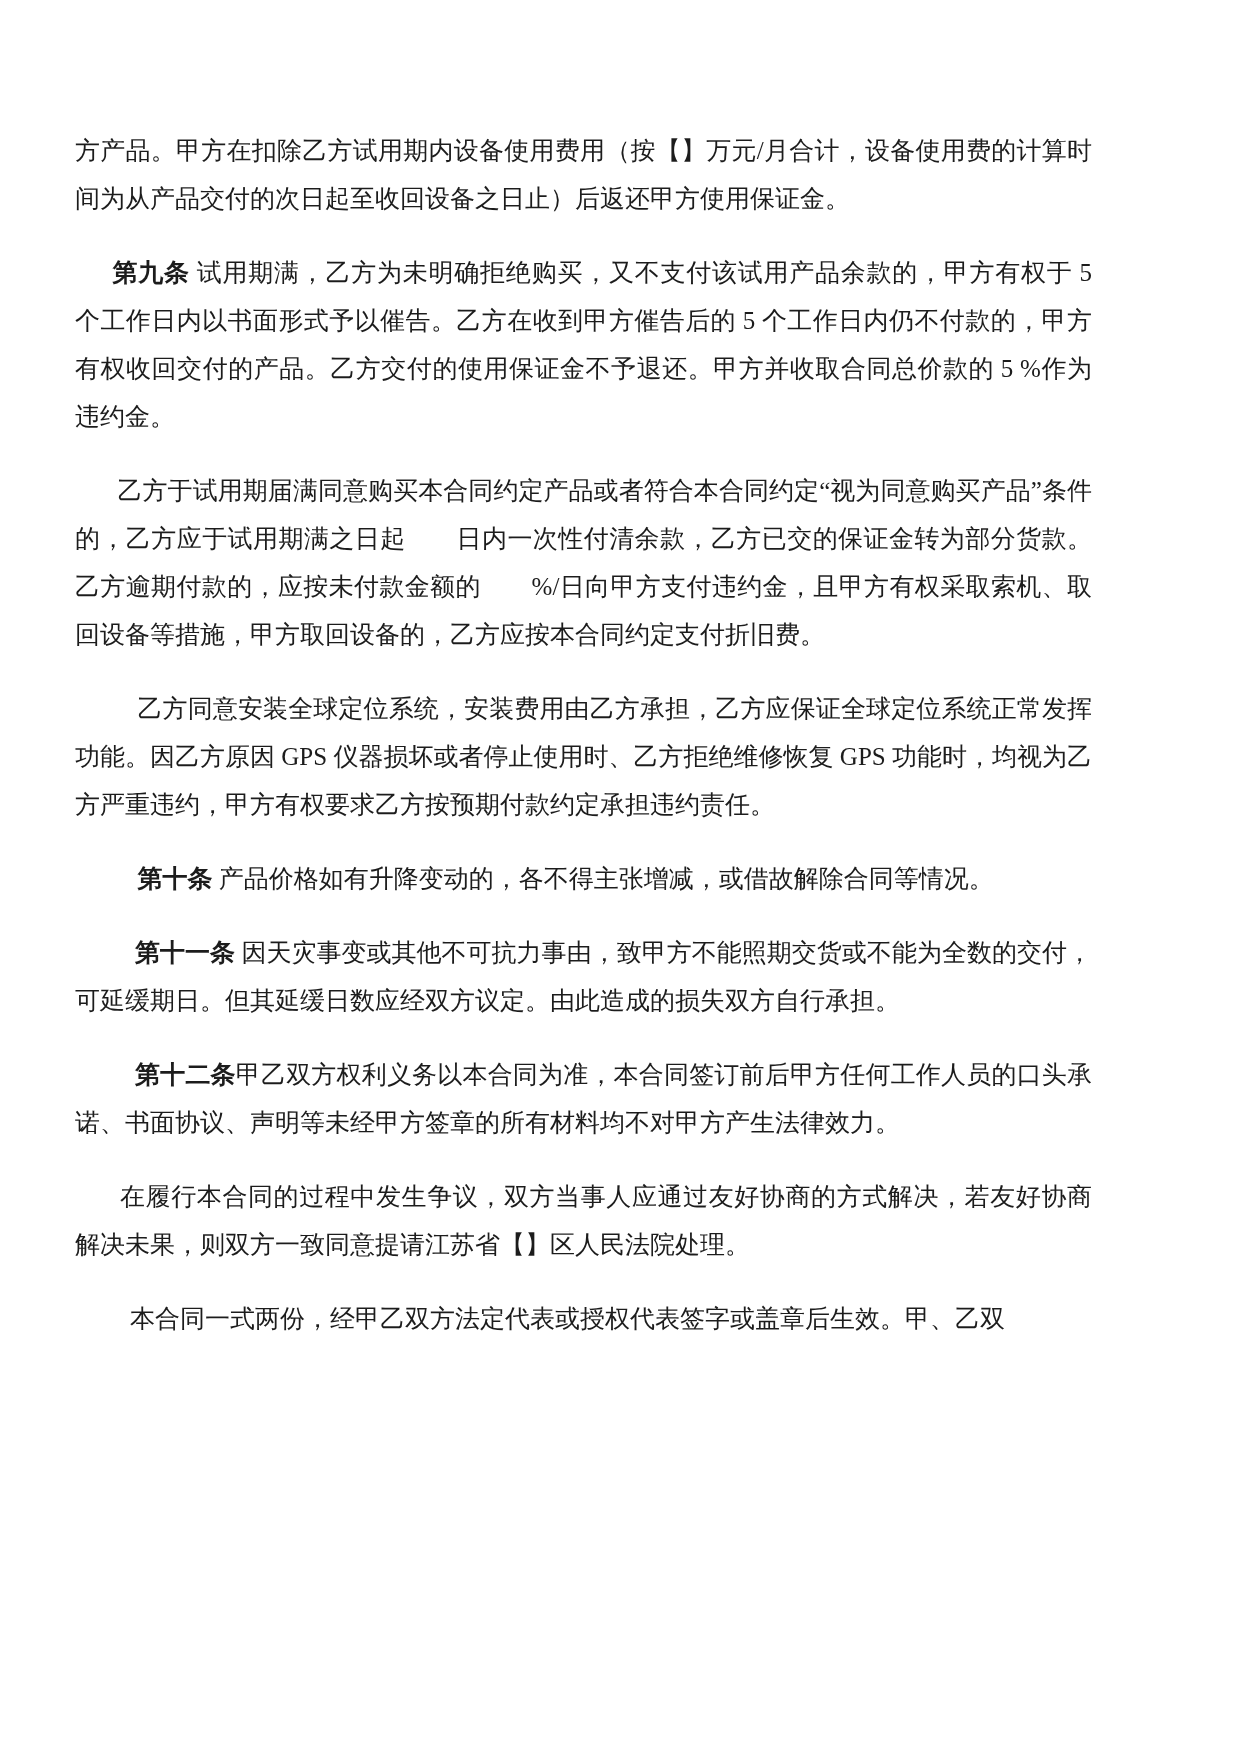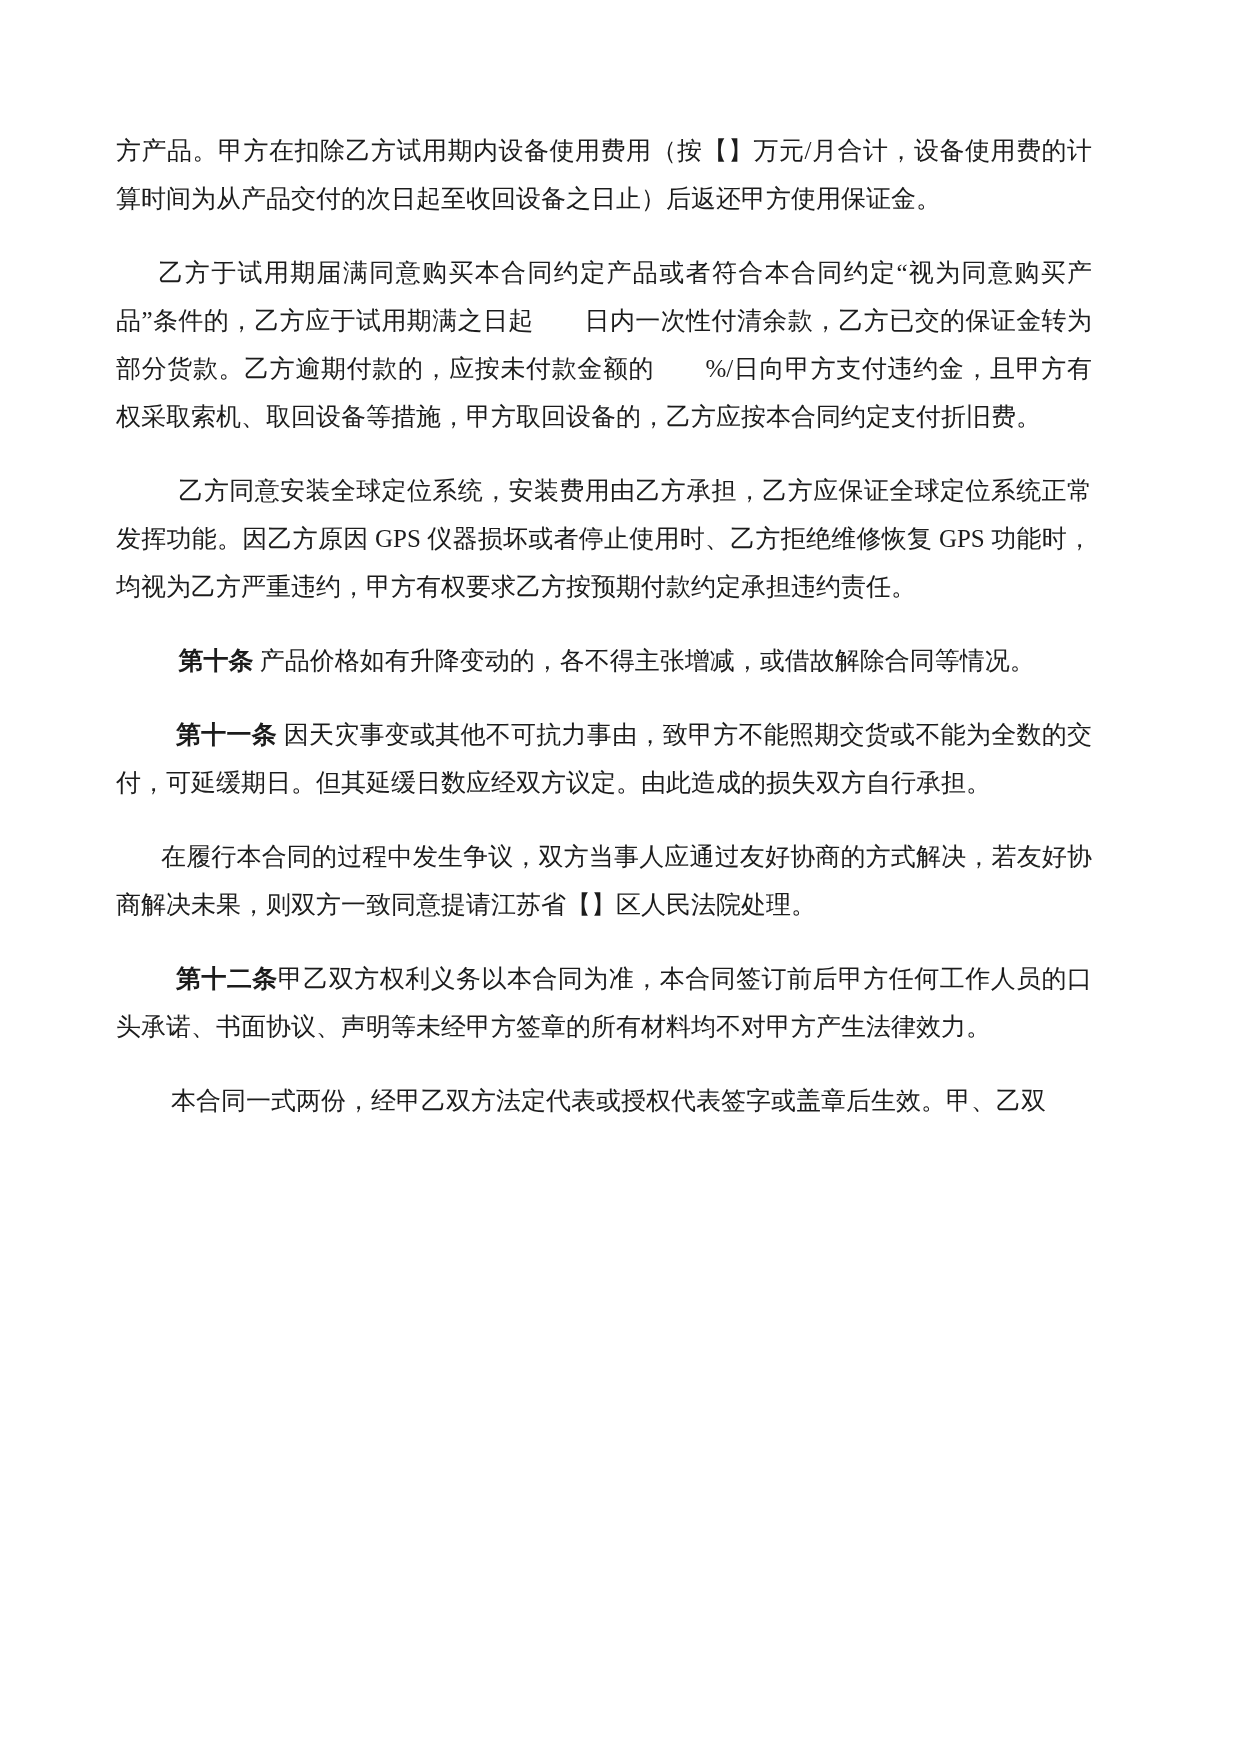--- a/index.html
+++ b/index.html
@@ -6,21 +6,21 @@
     margin: 0;
     padding: 0;
     background: #ffffff;
   }
   .page {
     position: relative;
     width: 1240px;
     height: 1449px;
     box-sizing: border-box;
     background: #ffffff;
-    padding: 127px 148px 0 116px;
+    padding: 127px 148px 0 75px;
     overflow: hidden;
     font-family: "Liberation Serif", "DejaVu Serif", serif;
     font-size: 25px;
     line-height: 48px;
     color: #1c1c1c;
     text-align: justify;
   }
   .page p.clause {
     margin: 0 0 26px 0;
     word-break: break-all;
@@ -28,21 +28,22 @@
   .clause-label {
     font-weight: bold;
   }
 </style>
 </head>
 <body>
 
 <main class="page">
   <section id="paragraphs">
       <p class="clause" style="text-indent: 0em;"><span>方产品。甲方在扣除乙方试用期内设备使用费用（按【】万元/月合计，设备使用费的计算时间为从产品交付的次日起至收回设备之日止）后返还甲方使用保证金。</span></p>
+      <p class="clause" style="text-indent: 1.5em;"><span class="clause-label">第九条</span> <span>试用期满，乙方为未明确拒绝购买，又不支付该试用产品余款的，甲方有权于 5 个工作日内以书面形式予以催告。乙方在收到甲方催告后的 5 个工作日内仍不付款的，甲方有权收回交付的产品。乙方交付的使用保证金不予退还。甲方并收取合同总价款的 5 %作为违约金。</span></p>
       <p class="clause" style="text-indent: 1.7em;"><span>乙方于试用期届满同意购买本合同约定产品或者符合本合同约定“视为同意购买产品”条件的，乙方应于试用期满之日起　　日内一次性付清余款，乙方已交的保证金转为部分货款。乙方逾期付款的，应按未付款金额的　　%/日向甲方支付违约金，且甲方有权采取索机、取回设备等措施，甲方取回设备的，乙方应按本合同约定支付折旧费。</span></p>
       <p class="clause" style="text-indent: 2.5em;"><span>乙方同意安装全球定位系统，安装费用由乙方承担，乙方应保证全球定位系统正常发挥功能。因乙方原因 GPS 仪器损坏或者停止使用时、乙方拒绝维修恢复 GPS 功能时，均视为乙方严重违约，甲方有权要求乙方按预期付款约定承担违约责任。</span></p>
       <p class="clause" style="text-indent: 2.5em;"><span class="clause-label">第十条</span> <span>产品价格如有升降变动的，各不得主张增减，或借故解除合同等情况。</span></p>
       <p class="clause" style="text-indent: 2.4em;"><span class="clause-label">第十一条</span> <span>因天灾事变或其他不可抗力事由，致甲方不能照期交货或不能为全数的交付，可延缓期日。但其延缓日数应经双方议定。由此造成的损失双方自行承担。</span></p>
+      <p class="clause" style="text-indent: 2.4em;"><span class="clause-label">第十二条</span><span>甲乙双方权利义务以本合同为准，本合同签订前后甲方任何工作人员的口头承诺、书面协议、声明等未经甲方签章的所有材料均不对甲方产生法律效力。</span></p>
       <p class="clause" style="text-indent: 1.8em;"><span>在履行本合同的过程中发生争议，双方当事人应通过友好协商的方式解决，若友好协商解决未果，则双方一致同意提请江苏省【】区人民法院处理。</span></p>
-      <p class="clause" style="text-indent: 2.4em;"><span class="clause-label">第十二条</span><span>甲乙双方权利义务以本合同为准，本合同签订前后甲方任何工作人员的口头承诺、书面协议、声明等未经甲方签章的所有材料均不对甲方产生法律效力。</span></p>
       <p class="clause" style="text-indent: 2.2em;"><span>本合同一式两份，经甲乙双方法定代表或授权代表签字或盖章后生效。甲、乙双</span></p>
     </section>
 </main>
 
 </body></html>

